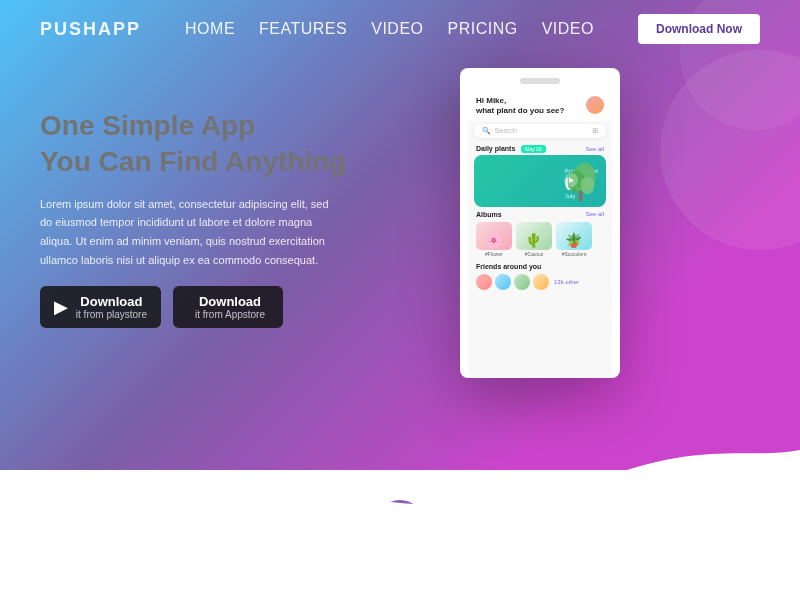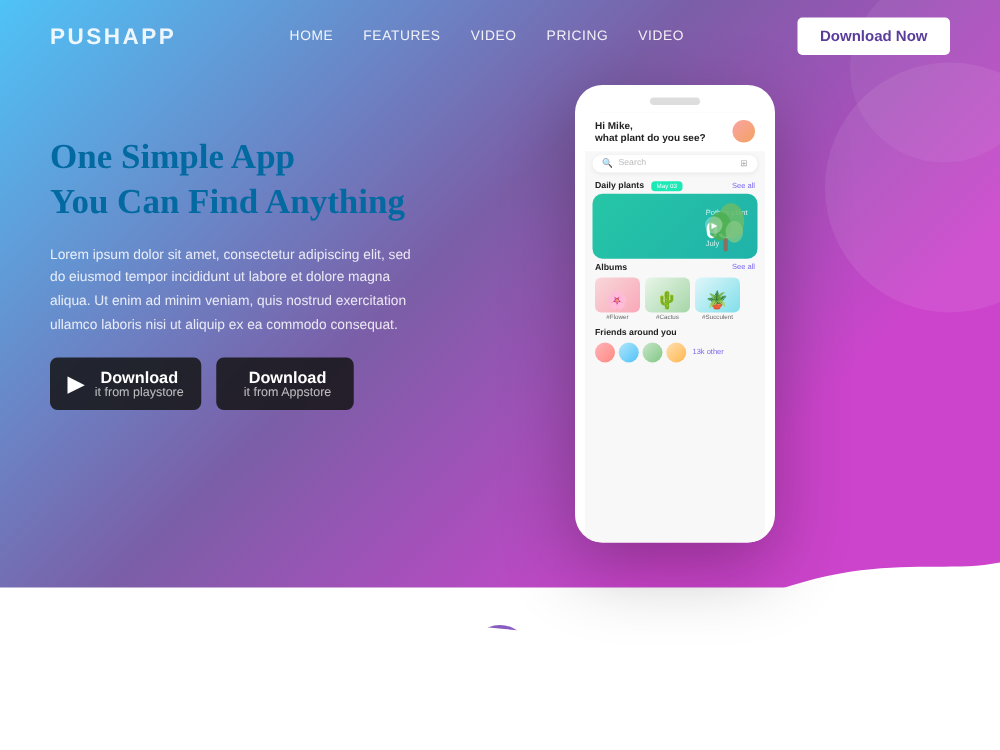--- a/index.html
+++ b/index.html
@@ -39,21 +39,21 @@
       opacity: 0.9;
     }
 
     .nav-links {
       display: flex;
       gap: 24px;
     }
 
     .nav-link {
       color: rgba(255,255,255,0.9);
-      font-size: 11px;
+      font-size: 16px;
       text-decoration: none;
       letter-spacing: 0.5px;
       font-weight: 500;
     }
 
     .nav-btn {
       background: white;
       color: #5a3d9a;
       border: none;
       padding: 8px 18px;
@@ -72,26 +72,25 @@
       align-items: flex-start;
     }
 
     .hero-left {
       flex: 1;
       padding-top: 30px;
       max-width: 380px;
     }
 
     .hero-title {
-      color: #0369a1;
+      color: #737373;
       font-size: 28px;
       font-weight: 700;
       line-height: 1.3;
       margin-bottom: 14px;
-      font-family: Liberation Serif, serif;
     }
 
     .hero-desc {
       color: rgba(255,255,255,0.85);
       font-size: 11px;
       line-height: 1.7;
       margin-bottom: 16px;
       max-width: 300px;
     }
 
@@ -138,23 +137,23 @@
     
     .phone-mockup-wrapper {
       position: relative;
       z-index: 10;
       margin-left: 40px;
       margin-top: -10px;
     }
 
     .phone-outer {
       width: 160px;
-      height: 366px;
+      height: 310px;
       background: white;
-      border-radius: 22px;
+      border-radius: 8px;
       box-shadow: 0 20px 60px rgba(0,0,0,0.3);
       overflow: hidden;
       padding: 10px 8px 8px 8px;
       position: relative;
     }
 
     .phone-notch {
       width: 40px;
       height: 6px;
       background: #ddd;

